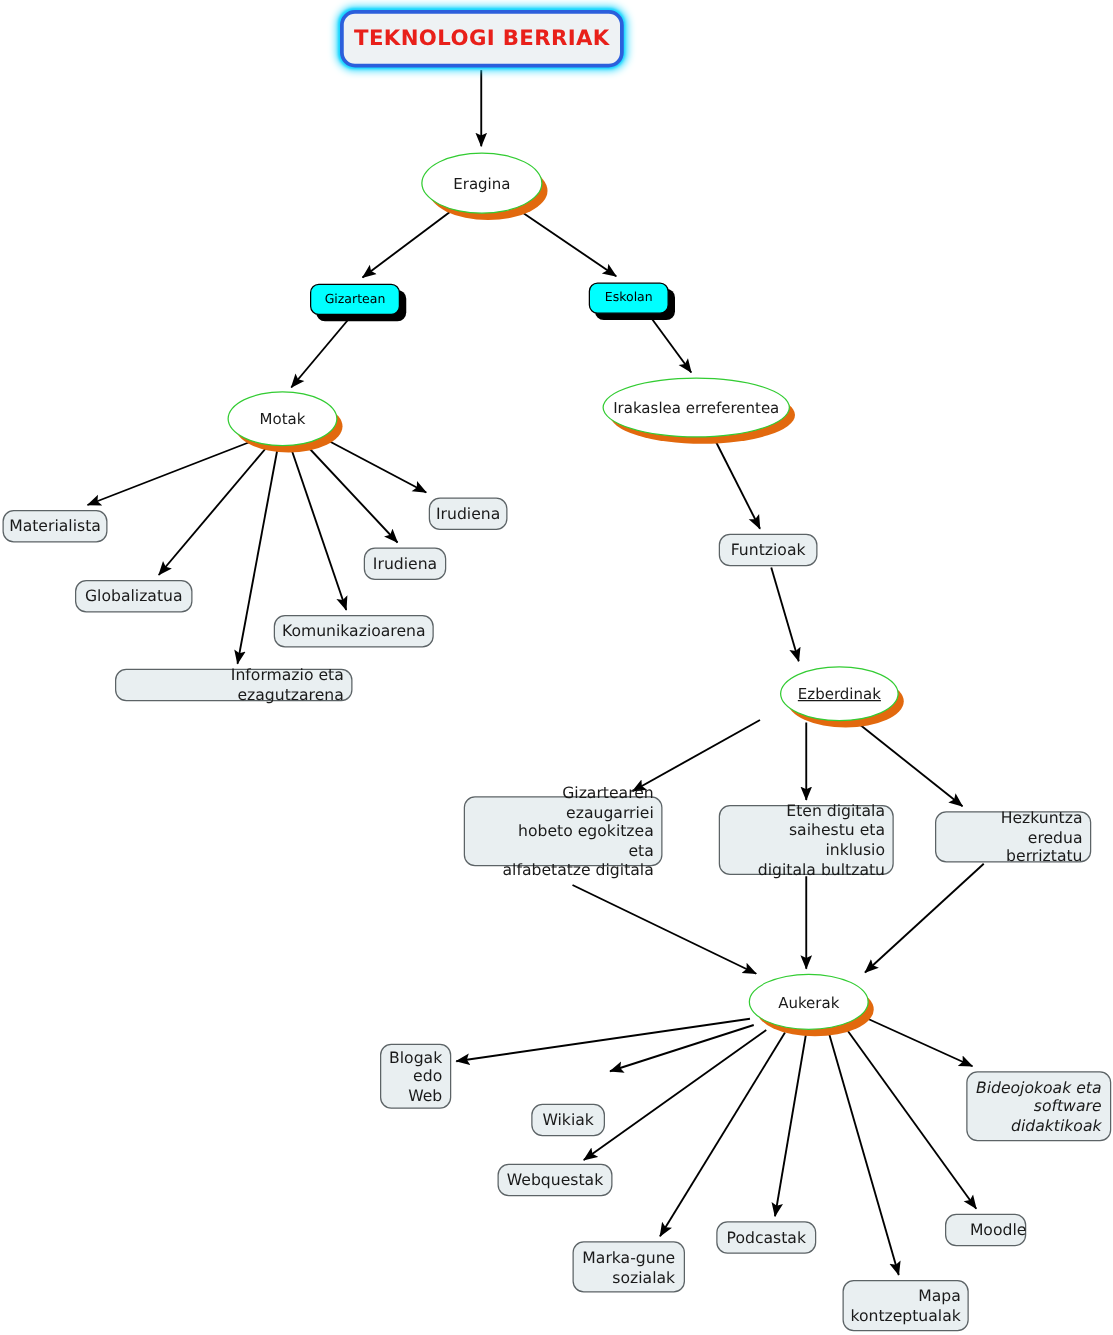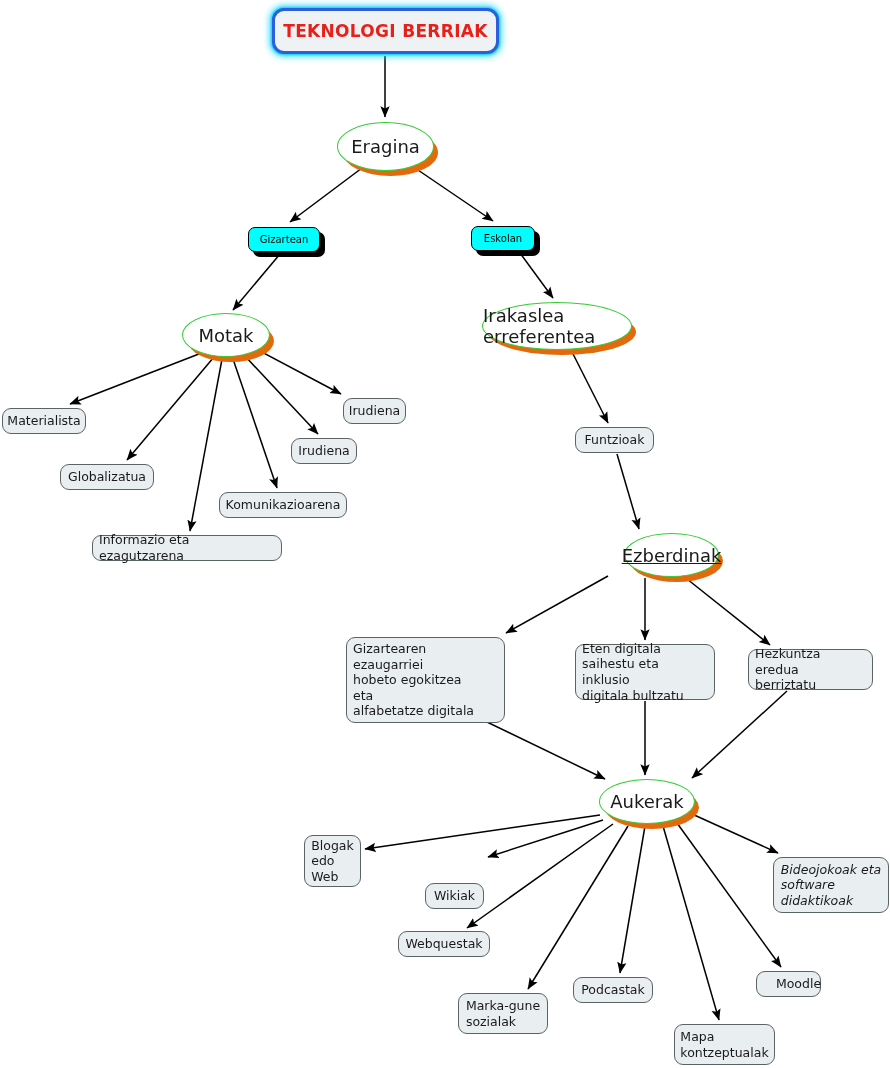--- a/index.html
+++ b/index.html
@@ -22,41 +22,41 @@
     width: 890px;
     height: 1068px;
     pointer-events: none;
   }
   .node {
     position: absolute;
     box-sizing: border-box;
     display: flex;
     align-items: center;
     justify-content: center;
-    text-align: left;
+    text-align: right;
     z-index: 5;
   }
   
   .node-title {
     background: #eef2f4;
     border: 3px solid #2b5fdc;
     border-radius: 12px;
     color: #e8201a;
     font-weight: bold;
     font-size: 17px;
     letter-spacing: 0.3px;
     box-shadow: 0 0 7px 2px #19d6ff, 0 0 2px 1px #19d6ff;
   }
   
   .node-ellipse {
     background: #ffffff;
     border: 1.6px solid #33cc33;
     border-radius: 50%;
     color: #1a1a1a;
-    font-size: 18px;
+    font-size: 12px;
     box-shadow: 5px 6px 0 -1px #e2690e;
   }
   .node-ellipse .ell-inner { position: relative; z-index: 2; }
   
   .node-cyan {
     background: #00ffff;
     border: 1.4px solid #000000;
     border-radius: 7px;
     color: #000000;
     font-size: 10px;
@@ -160,21 +160,21 @@
   </div>
 
   <div class="node node-box" style="left:575px; top:427px; width:79px; height:26px;">
     <span>Funtzioak</span>
   </div>
 
   <div class="node node-ellipse" style="left:624px; top:533px; width:95px; height:44px;text-decoration:underline;">
     <span class="ell-inner">Ezberdinak</span>
   </div>
 
-  <div class="node node-box" style="left:346px; top:637px; width:159px; height:86px;">
+  <div class="node node-box" style="left:371px; top:637px; width:159px; height:56px;">
     <span>
         <span class="box-line">Gizartearen ezaugarriei</span>
         <span class="box-line">hobeto egokitzea</span>
         <span class="box-line">eta</span>
         <span class="box-line">alfabetatze digitala</span>
       </span>
   </div>
   <div class="node node-box" style="left:575px; top:644px; width:140px; height:56px;">
     <span>
         <span class="box-line">Eten digitala</span>

